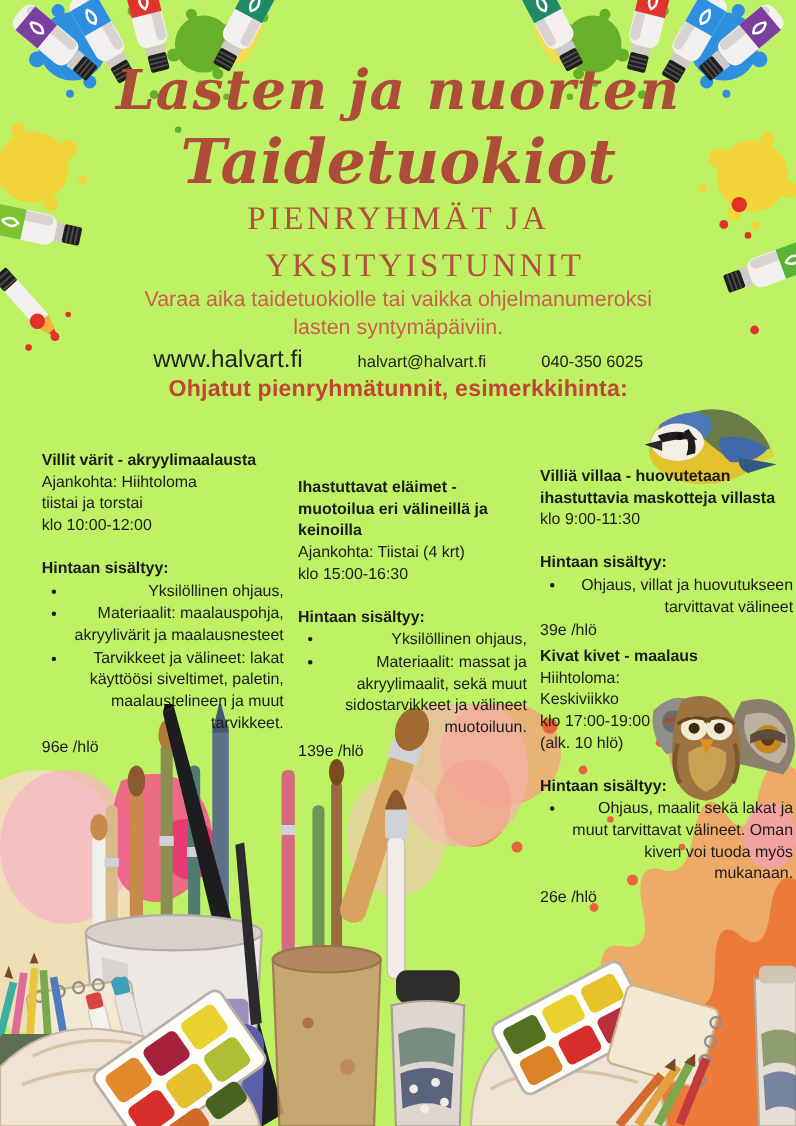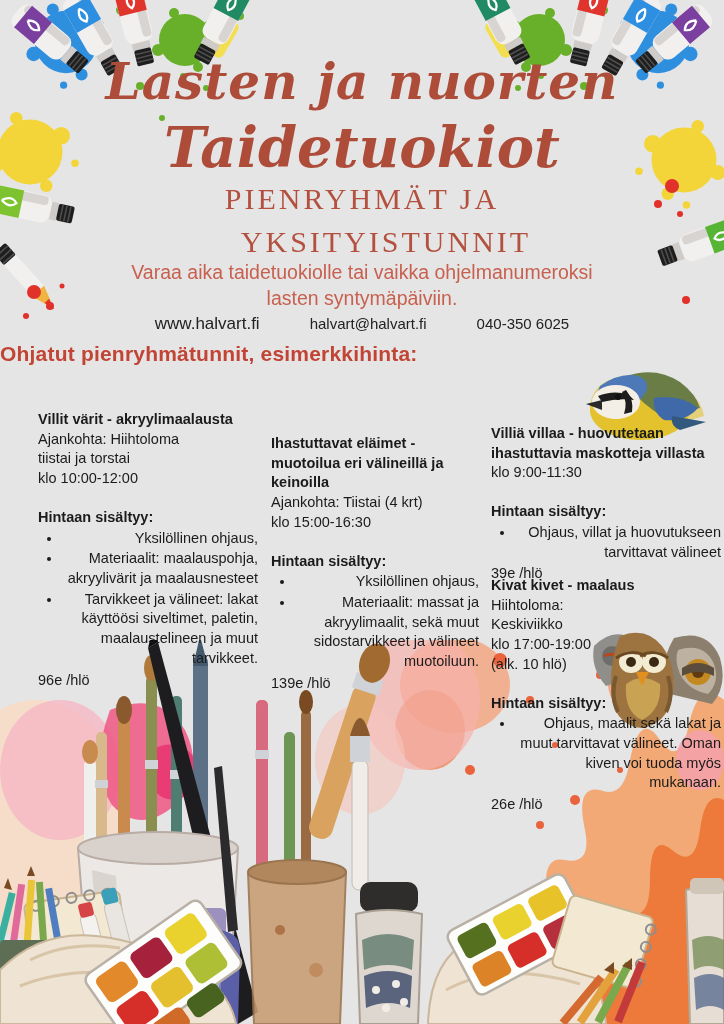--- a/index.html
+++ b/index.html
@@ -1,42 +1,42 @@
 <!DOCTYPE html>
 <html><head>
 <meta charset="utf-8">
 <style>
   html,body{margin:0;padding:0;}
-  .poster{position:relative;width:724px;height:1024px;background:#e5e5e5;overflow:hidden;
+  .poster{position:relative;width:724px;height:1024px;background:#bef264;overflow:hidden;
           font-family:"Liberation Sans",sans-serif;color:#1b1b1b;}
   .decor{position:absolute;pointer-events:none;}
   #decor-left{top:0;left:0;}
   #decor-right{top:0;right:0;transform:scaleX(-1);}
   .title-script{position:absolute;width:100%;text-align:center;
      font-family:"DejaVu Serif",serif;font-style:italic;color:#ae4c3a;font-weight:bold;}
   #title1{top:52px;font-size:50px;letter-spacing:1px;}
   #title2{top:114px;font-size:56px;}
   .title-caps{position:absolute;width:100%;text-align:center;font-family:"Liberation Serif",serif;
      color:#b4503f;font-size:30px;letter-spacing:3px;}
   #caps1{top:182px;}
   #caps2{top:225px;padding-left:24px;}
   .tagline{position:absolute;width:100%;text-align:center;color:#c8604f;font-size:19.5px;}
   #tag1{top:261px;}
   #tag2{top:287px;}
   .contact-row{position:absolute;top:314px;left:0;width:100%;display:flex;justify-content:center;
      align-items:baseline;gap:50px;color:#222;}
-  .contact-row .site{font-size:17px;}
+  .contact-row .site{font-size:22px;}
   .contact-row .mail,.contact-row .phone{font-size:15px;}
-  .section-heading{position:absolute;top:342px;width:100%;color:#c14434;
+  .section-heading{position:absolute;top:342px;width:100%;text-align:center;color:#c14434;
      font-size:21px;font-weight:bold;letter-spacing:.2px;}
   .col{position:absolute;font-size:14.5px;line-height:1.36;z-index:5;}
   #col1{left:38px;top:390px;width:220px;margin-top:20px;}
   #col2{left:271px;top:434px;width:208px;}
   #col3a{left:491px;top:424px;width:230px;}
-  #col3b{left:491px;top:576px;width:230px;}
+  #col3b{left:491px;top:588px;width:230px;}
   .course-title{font-weight:bold;}
   .includes-heading{font-weight:bold;margin-top:19px;}
   .course ul{margin:1px 0 0 0;padding-left:24px;}
   .course li{margin:0 0 1px 0;text-align:right;}
   .price{margin-top:2px;}
   .photo{position:absolute;z-index:4;}
   #bird-photo{left:576px;top:364px;}
   #owls-photo{left:586px;top:624px;}
   #bottom-art{position:absolute;left:0;bottom:0;z-index:1;pointer-events:none;}
 </style>

